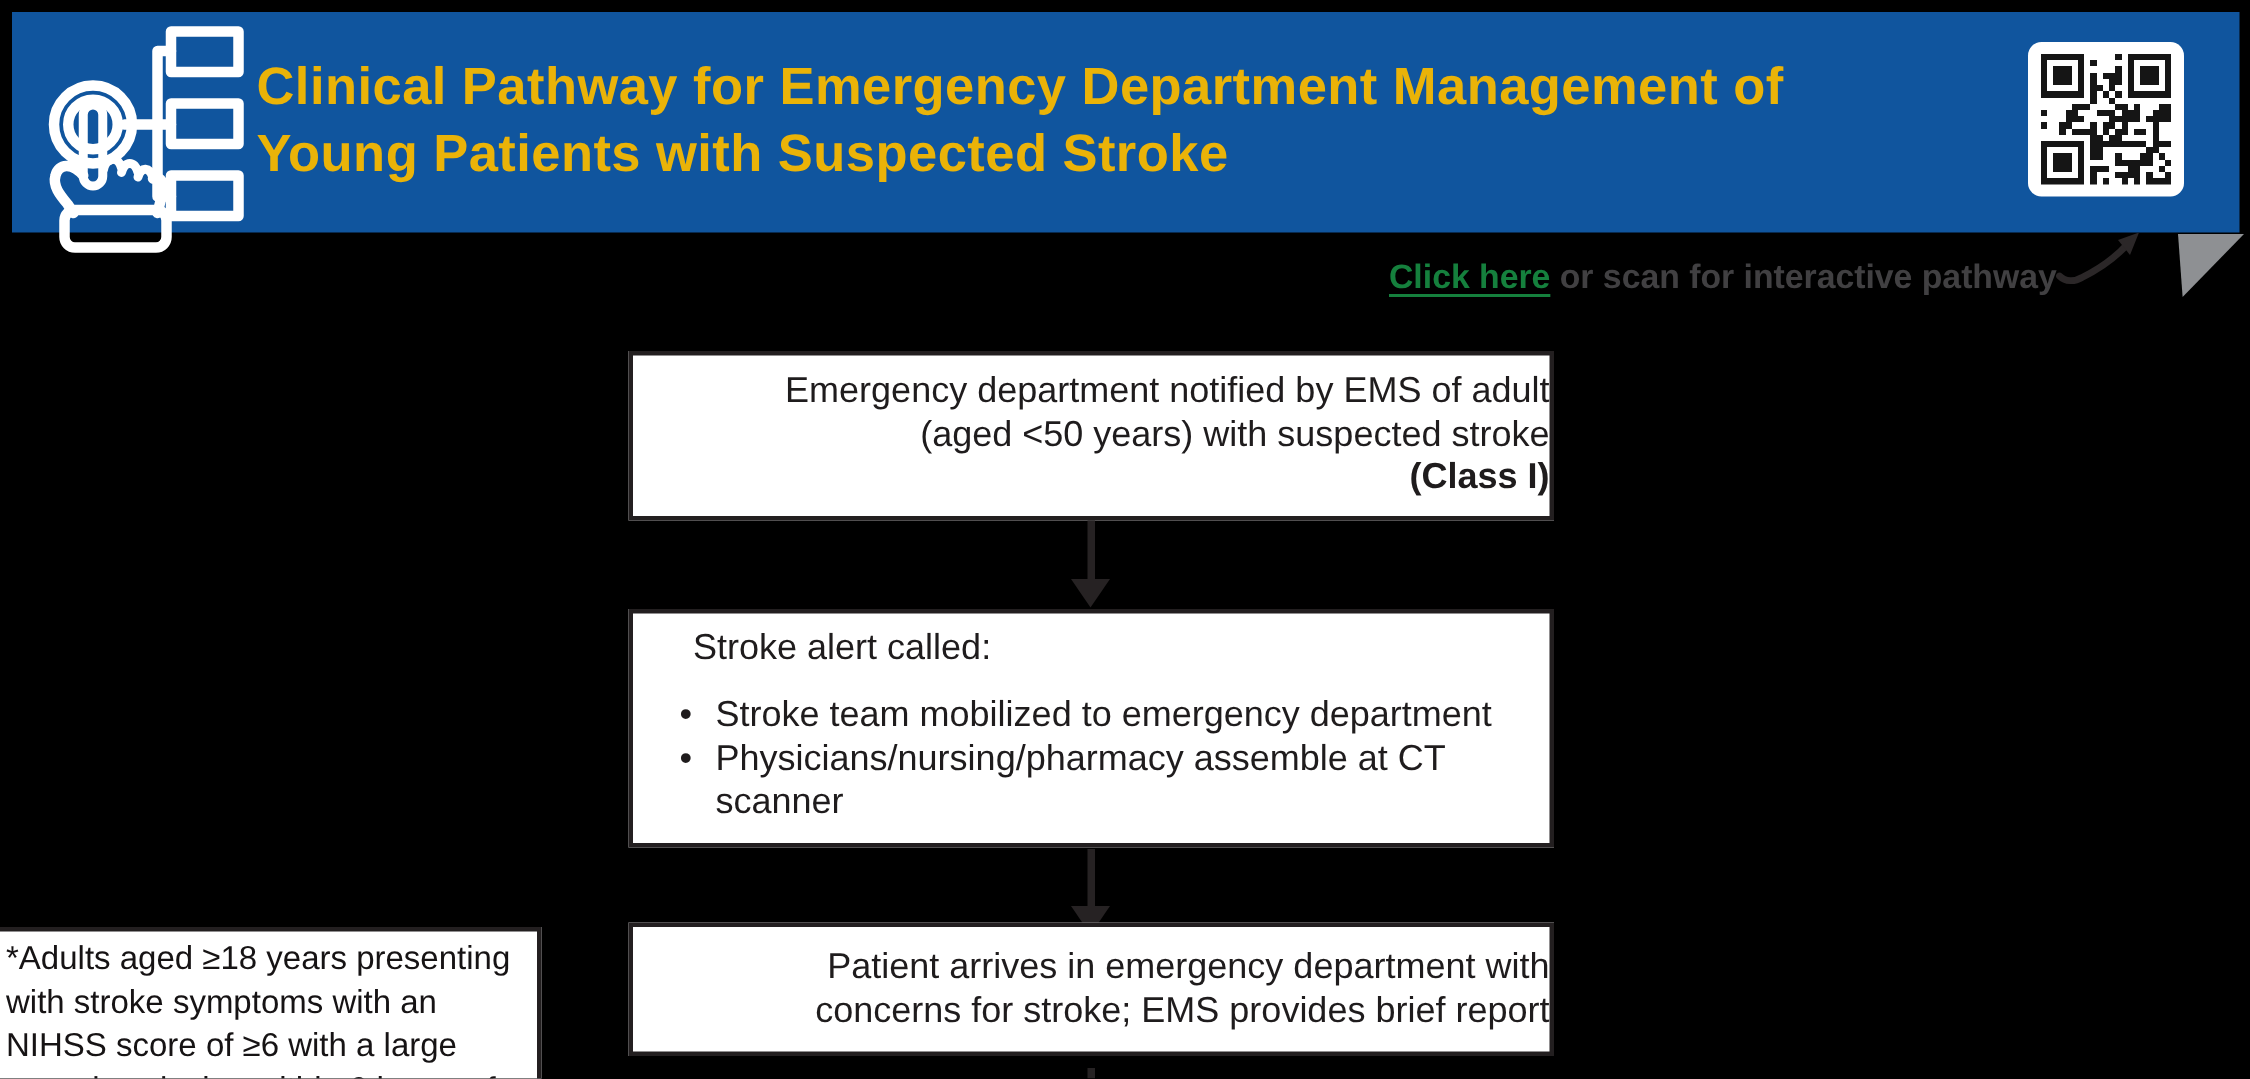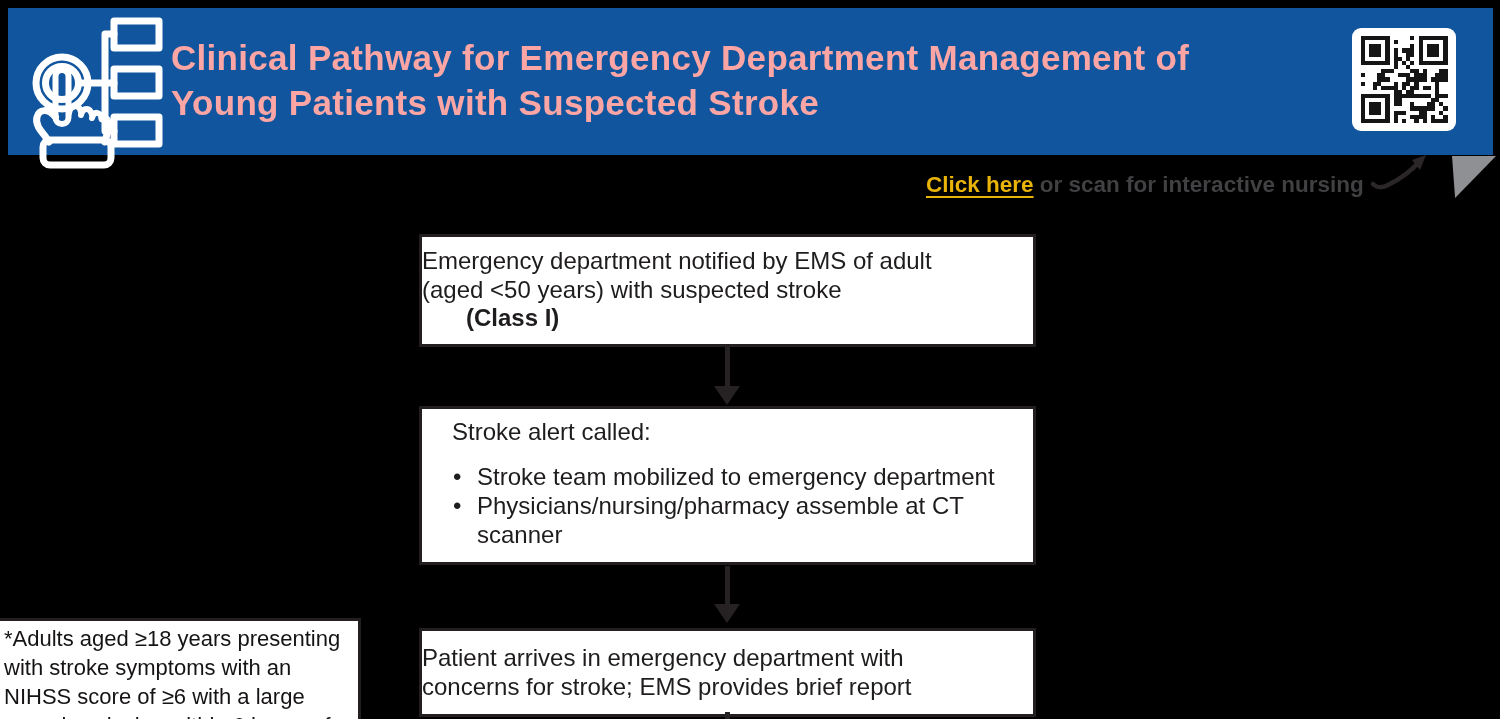--- a/index.html
+++ b/index.html
@@ -14,56 +14,56 @@
   .header{
     position:absolute;left:8px;top:8px;width:1485px;height:147px;
     background:#10559E;
   }
   .brand-icon{
     position:absolute;left:10px;top:5px;width:150px;height:158px;
     overflow:visible;
   }
   .title{
     position:absolute;left:163px;top:27px;
-    color:#fca5a5;font-weight:bold;font-size:35px;line-height:45px;
+    color:#eab308;font-weight:bold;font-size:35px;line-height:45px;
     letter-spacing:.3px;white-space:nowrap;
   }
   .qr-box{
     position:absolute;left:1344px;top:20px;width:104px;height:103px;
     background:#fff;border-radius:9px;
   }
   .qr-box svg{position:absolute;left:8px;top:8px;width:88px;height:87px;}
   
   .corner-fold{
     position:absolute;left:1452px;top:156px;width:44px;height:42px;
     background:#8E9093;
     clip-path:polygon(0 0,100% 0,7% 100%);
   }
   .cta{
     position:absolute;left:926px;top:172px;
     font-size:22.5px;font-weight:bold;color:#414042;white-space:nowrap;
   }
-  .cta a{color:#eab308;text-decoration:underline;text-underline-offset:4px;}
+  .cta a{color:#15803d;text-decoration:underline;text-underline-offset:4px;}
   .swoosh{
     position:absolute;left:1370px;top:153px;width:62px;height:40px;
   }
   
   .fbox{
     position:absolute;background:#fff;border:3px solid #231F20;
     box-sizing:border-box;color:#1f1c1d;font-size:24px;
   }
-  .fbox .cline{white-space:nowrap;text-align:left;line-height:28.5px;}
+  .fbox .cline{white-space:nowrap;text-align:right;line-height:28.5px;}
   .box-1{left:419px;top:234px;width:617px;height:113px;padding-top:10px;}
   .box-1 .class-line{font-weight:bold;margin-left:44px;}
   .box-2{left:419px;top:406px;width:617px;height:159px;padding:8px 6px 0 0;line-height:29px;}
-  .box-2 .heading{padding-left:30px;}
+  .box-2 .heading{padding-left:40px;}
   .box-2 ul{margin:16px;padding:0;list-style:none;}
   .box-2 li{position:relative;padding-left:39px;}
   .box-2 li::before{content:"\2022";position:absolute;left:15px;}
-  .box-3{left:419px;top:628px;width:617px;height:89px;padding-top:13px;}
+  .box-3{left:419px;top:615px;width:617px;height:89px;padding-top:13px;}
   .arrow-shaft{position:absolute;left:725px;width:5px;background:#262223;}
   .arrow-head{
     position:absolute;left:714px;width:0;height:0;
     border-left:13px solid transparent;border-right:13px solid transparent;
     border-top:19px solid #262223;
   }
   .shaft-1{top:347px;height:39px;} .head-1{top:386px;}
   .shaft-2{top:566px;height:38px;} .head-2{top:604px;}
   .shaft-3{top:712px;height:7px;}
   
@@ -335,21 +335,21 @@
           <rect x="19" y="20" width="1" height="1" fill="#151515"></rect>
           <rect x="20" y="20" width="1" height="1" fill="#151515"></rect>
         </svg>
     </div>
   </div>
 
   <div class="corner-fold"></div>
 
   <div class="cta">
     <a href="#">Click here</a>
-    <span> </span><span>or scan for interactive nursing</span>
+    <span> </span><span>or scan for interactive pathway</span>
   </div>
 
   <svg class="swoosh" viewBox="0 0 62 40">
     <path d="M3,31 C7,35 13,35 18,32 C32,25 42,17 49,9" fill="none" stroke="#2b2728" stroke-width="4.5" stroke-linecap="round"></path>
     <polygon points="56,2 42,7 50,17" fill="#2b2728"></polygon>
   </svg>
 
   <div class="fbox box-1">
     <div class="cline">Emergency department notified by EMS of adult</div>
     <div class="cline">(aged &lt;50 years) with suspected stroke</div>

